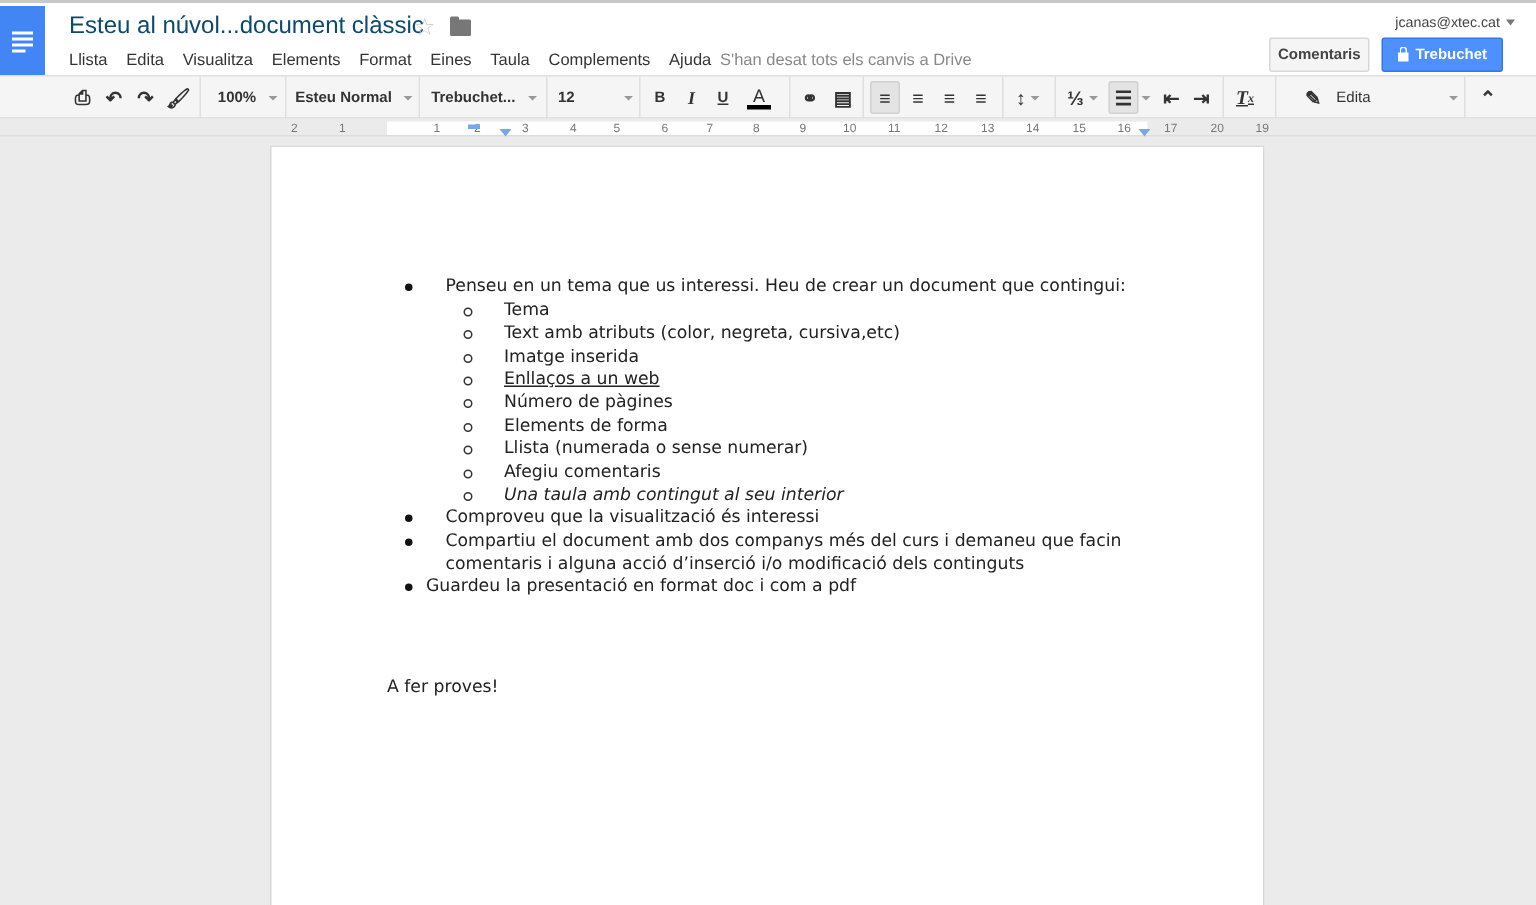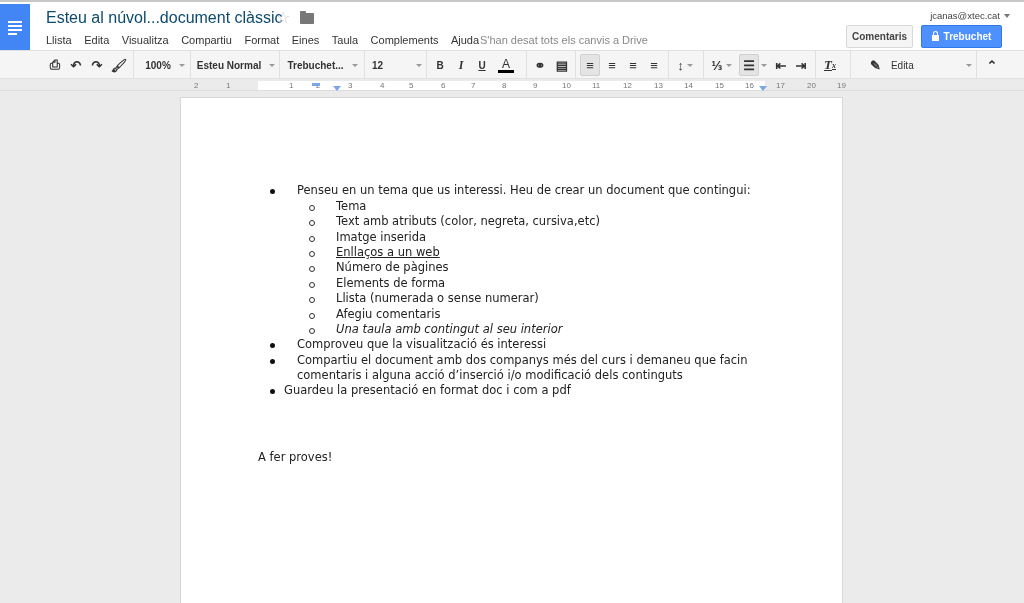--- a/index.html
+++ b/index.html
@@ -52,21 +52,21 @@
         <div></div>
       </div>
   </div>
   <div class="doc-title">Esteu al núvol...document clàssic</div>
   <div class="star">☆</div>
   <div class="folder"></div>
   <div class="menubar">
     <span>Llista</span>
     <span>Edita</span>
     <span>Visualitza</span>
-    <span>Compartiu</span>
+    <span>Elements</span>
     <span>Format</span>
     <span>Eines</span>
     <span>Taula</span>
     <span>Complements</span>
     <span>Ajuda</span>
   </div>
   <div class="saved">S'han desat tots els canvis a Drive</div>
   <div class="account"><span>jcanas@xtec.cat</span><span class="caret"></span></div>
   <div class="btn-comments">Comentaris</div>
   <div class="btn-share">

